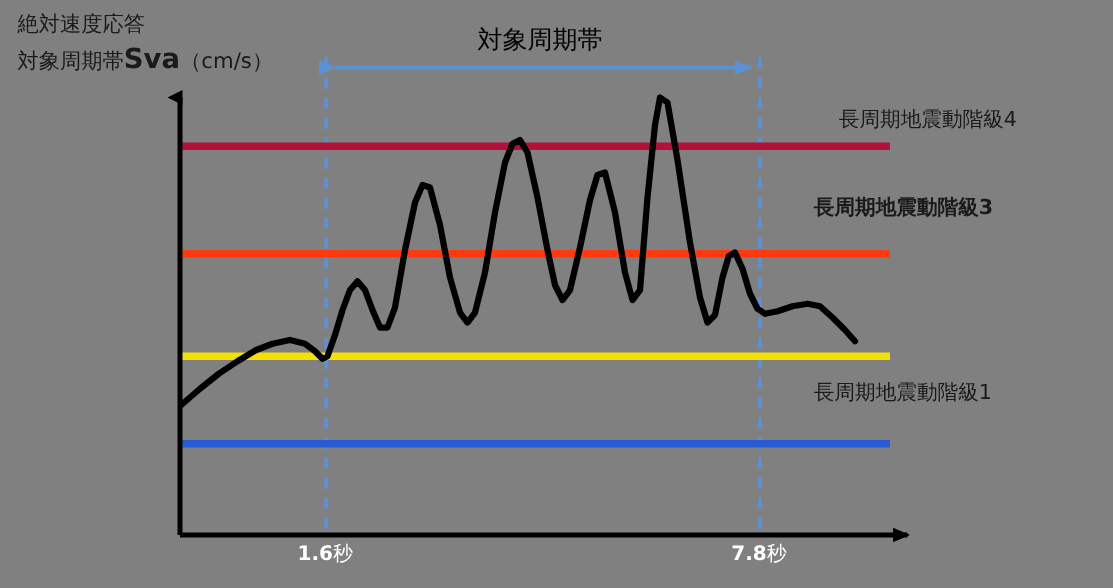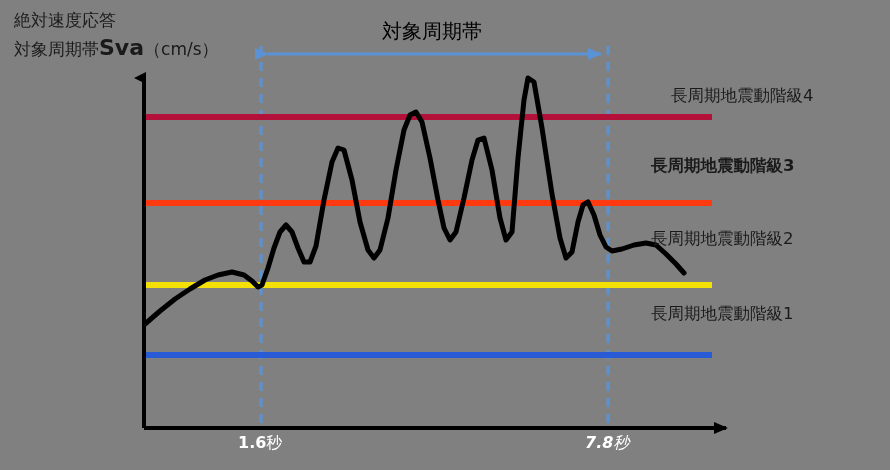--- a/index.html
+++ b/index.html
@@ -46,21 +46,21 @@
   #class-label-1{top:303px;text-align:center;}
 
   .axis-tick-label{
     position:absolute;
     color:#ffffff;
     font-size:16px;
     font-weight:bold;
     white-space:pre;
   }
   #tick-label-left{left:238px;top:433px;}
-  #tick-label-right{left:585px;top:433px;font-style:italic;}
+  #tick-label-right{left:585px;top:433px;}
   .axis-tick-label .unit{font-weight:normal;}
 </style>
 </head>
 <body>
 
 <div id="root">
 
   <svg class="chart" viewBox="0 0 890 470">
     <defs>
       <marker id="arrowUp" markerWidth="12" markerHeight="12" refX="6" refY="10" orient="auto" markerUnits="userSpaceOnUse">
@@ -93,19 +93,18 @@
     <polyline id="spectrum-curve" fill="none" stroke="#000000" stroke-width="5" stroke-linejoin="round" stroke-linecap="round" points="145,324 160,311 175,299 190,289 205,280 218,275 232,272 244,275 252,281 258,287 262,285 268,268 274,248 280,232 286,225 292,232 298,248 304,262 310,262 316,246 324,200 332,162 338,148 344,150 352,180 360,222 368,250 374,258 380,250 388,218 396,170 404,130 410,115 416,112 422,122 430,158 438,200 444,228 450,240 456,232 464,198 472,160 478,140 484,138 492,170 500,218 506,240 512,232 518,158 524,100 528,78 534,82 542,128 552,194 560,238 566,258 572,252 578,222 583,205 588,202 594,215 600,235 606,247 612,251 622,249 634,245 646,243 656,245 666,254 676,264 684,273"></polyline>
   </svg>
 
   <div class="ttl" id="title-line1">絶対速度応答</div>
   <div class="ttl" id="title-line2"><span>対象周期帯</span><span class="bold">Sva</span><span>（cm/s）</span></div>
 
   <div class="band-label" id="band-top-label">対象周期帯</div>
 
   <div class="class-label" id="class-label-4">長周期地震動階級4</div>
   <div class="class-label" id="class-label-3">長周期地震動階級3</div>
-  <div class="class-label" id="class-label-2">長周期地震動階級2</div>
   <div class="class-label" id="class-label-1">長周期地震動階級1</div>
 
   <div class="axis-tick-label" id="tick-label-left"><span>1.6</span><span class="unit">秒</span></div>
   <div class="axis-tick-label" id="tick-label-right"><span>7.8</span><span class="unit">秒</span></div>
 
 </div>
 
 </body></html>

